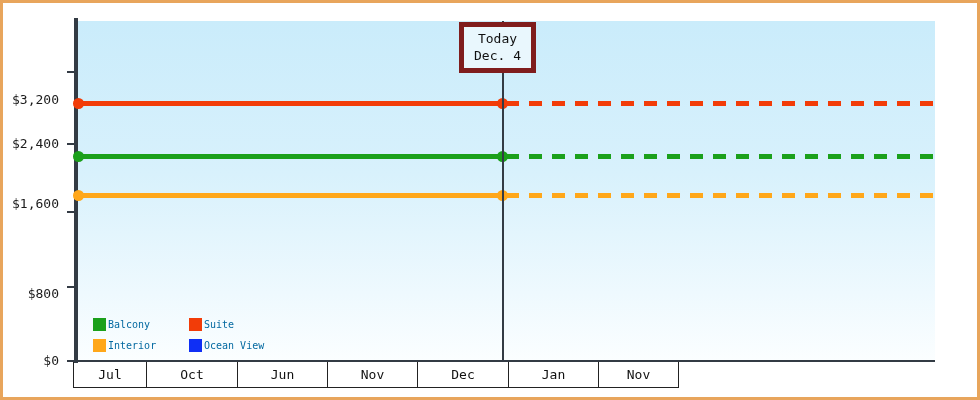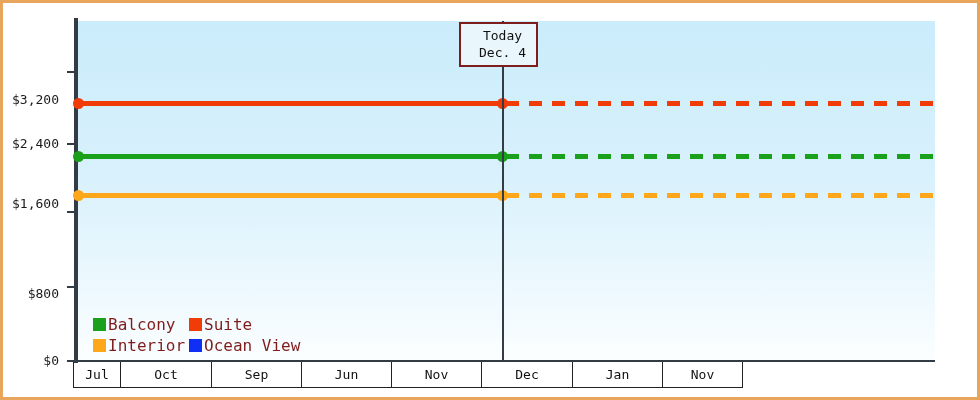--- a/index.html
+++ b/index.html
@@ -49,40 +49,40 @@
   .series-dot{
     position:absolute;width:11px;height:11px;border-radius:50%;
   }
   
   #today-line{
     position:absolute;top:0;width:2px;height:339px;background:#333b44;
   }
   #today-box{
     position:absolute;
     box-sizing:border-box;
-    border:2px solid #7f1d1d;
+    border:5px solid #7f1d1d;
     background:#e9f7fd;
-    padding:3px 10px 4px 18px;
+    padding:3px 10px 4px 10px;
     text-align:center;
     font-size:13px;line-height:17px;color:#111111;
     white-space:nowrap;
   }
   
   #legend{
     position:absolute;left:90px;top:311px;
     display:grid;
     grid-template-columns:96px auto;
     grid-auto-rows:21px;
     align-items:center;
   }
   .legend-item{display:flex;align-items:center;}
   .legend-swatch{
     width:13px;height:13px;display:inline-block;margin-right:2px;
   }
-  .legend-label{font-size:16px;color:#7f1d1d;white-space:nowrap;}
+  .legend-label{font-size:10px;color:#0369a1;white-space:nowrap;}
   
   #months{
     position:absolute;left:70px;top:359px;height:26px;
     display:flex;
   }
   .month-cell{
     box-sizing:border-box;
     border-right:1px solid #222222;
     border-bottom:1px solid #222222;
     display:flex;align-items:center;justify-content:center;
@@ -152,23 +152,22 @@
     </div>
     <div class="legend-item">
       <span class="legend-swatch" style="background:#0f2ff5;"></span>
       <span class="legend-label">Ocean View</span>
     </div>
   </div>
 
   <div id="xaxis-line"></div>
 
   <div id="months">
-    <div class="month-cell" style="width:48px;">Jul</div>
+    <div class="month-cell" style="width:74px;">Jul</div>
     <div class="month-cell" style="width:91px;">Oct</div>
-    <div class="month-cell" style="width:90px;">Sep</div>
     <div class="month-cell" style="width:90px;">Jun</div>
     <div class="month-cell" style="width:90px;">Nov</div>
     <div class="month-cell" style="width:91px;">Dec</div>
     <div class="month-cell" style="width:90px;">Jan</div>
     <div class="month-cell" style="width:80px;">Nov</div>
   </div>
 
 </div>
 
 </body></html>

